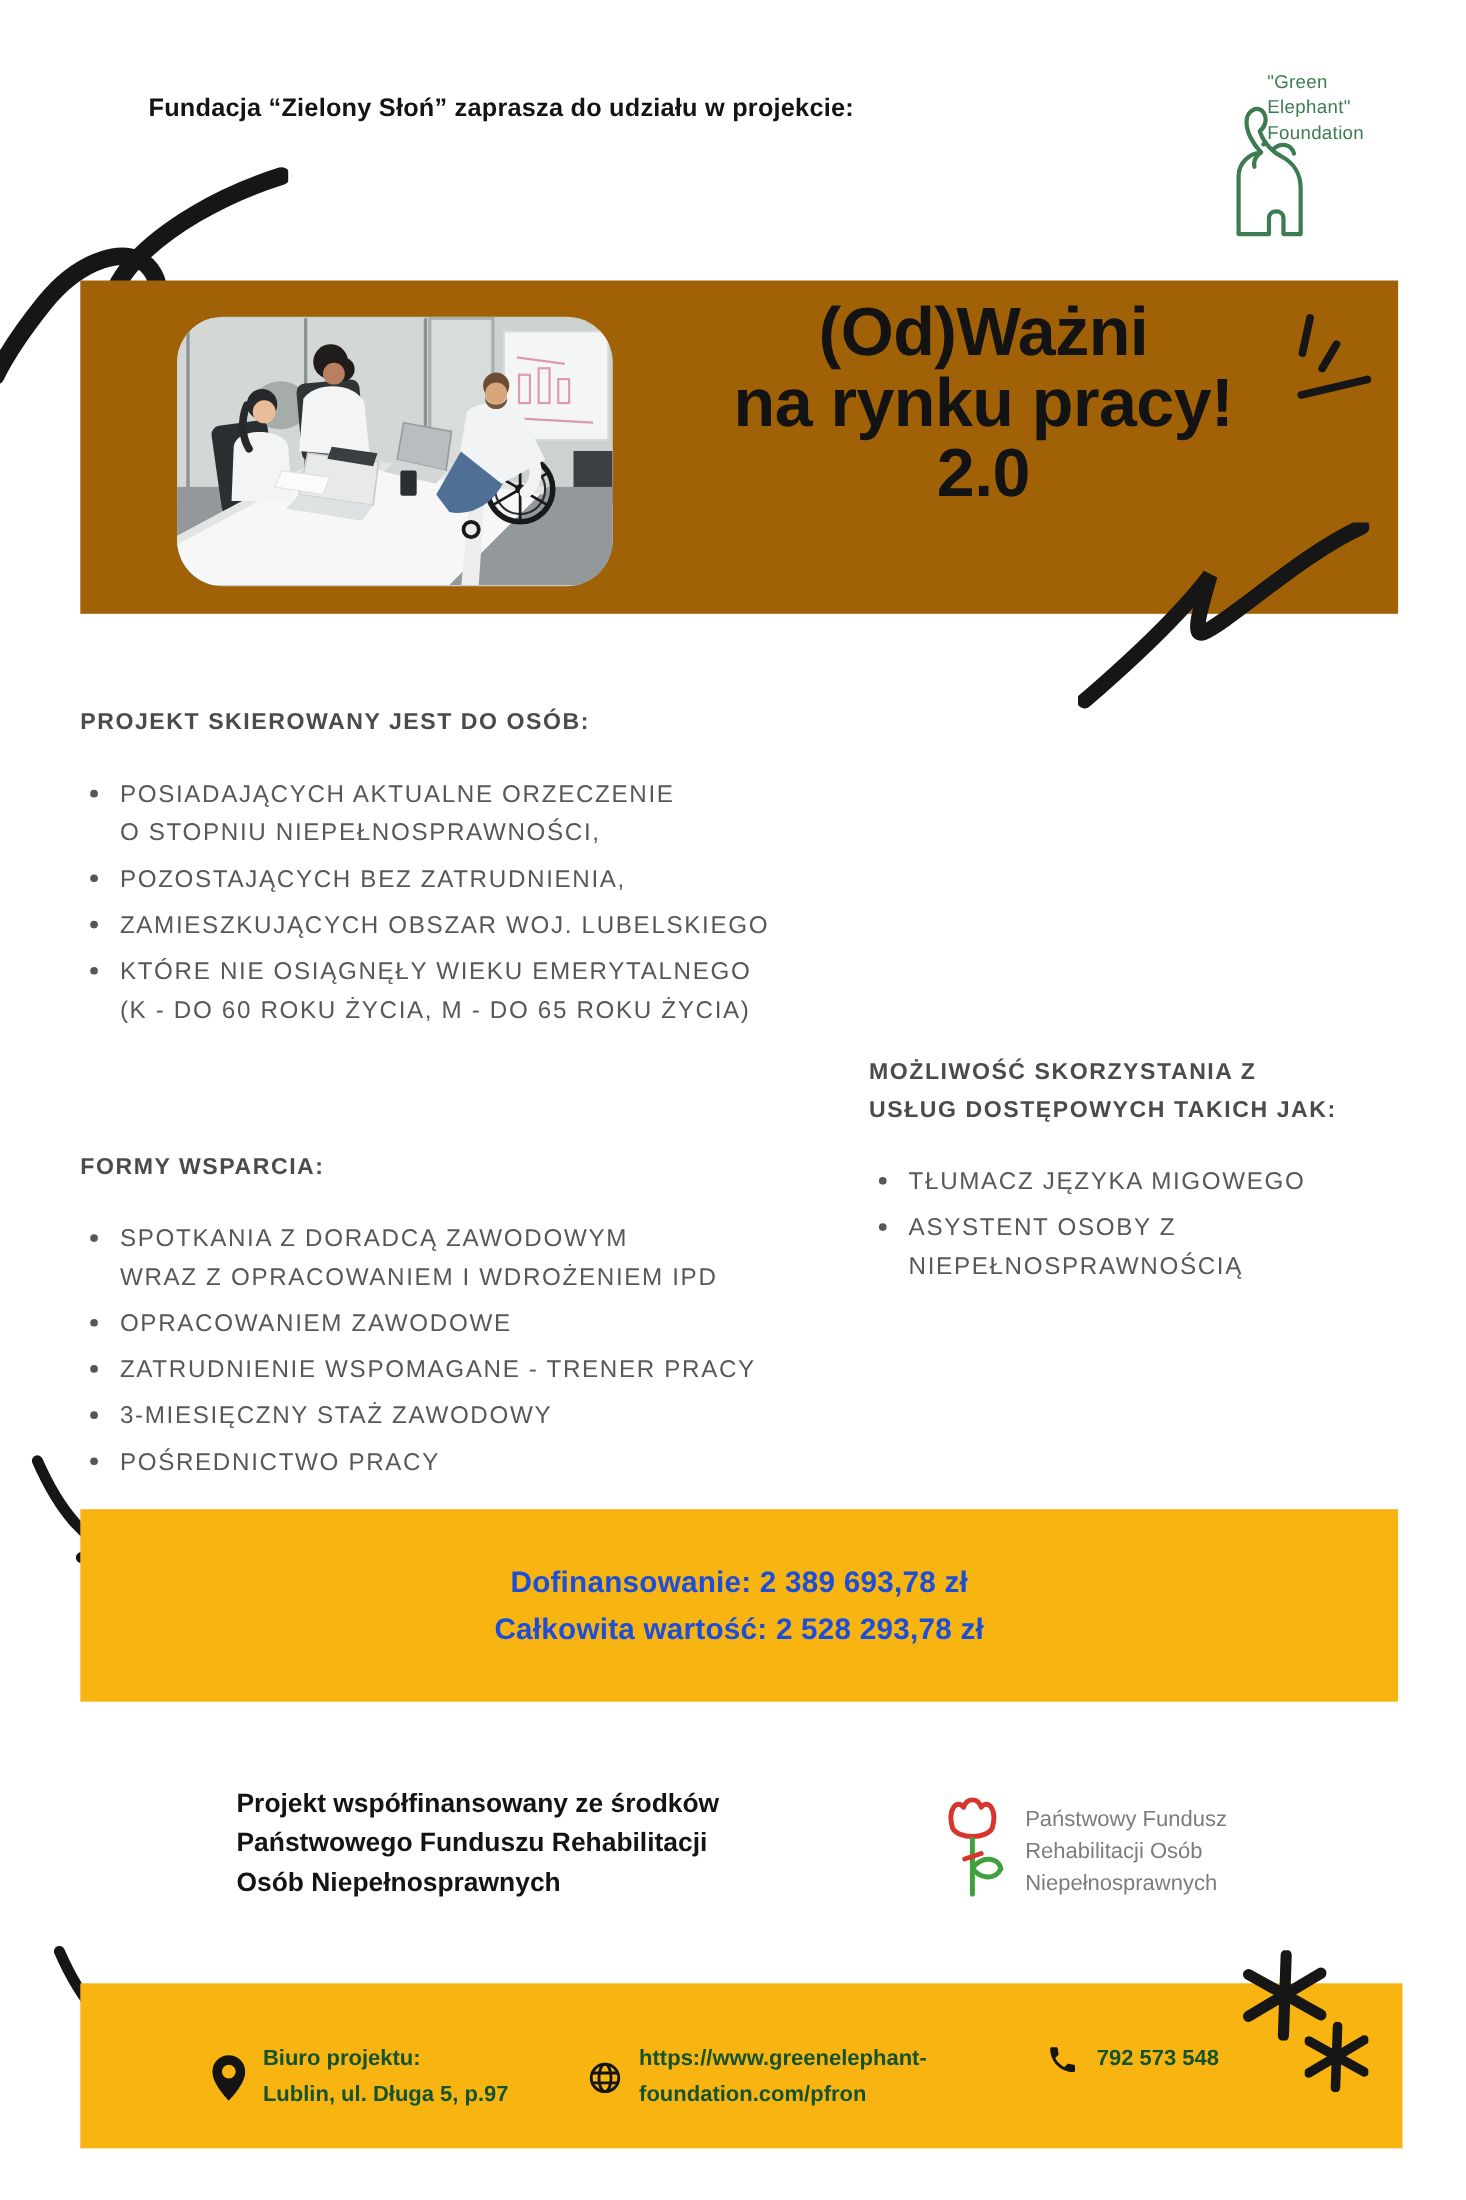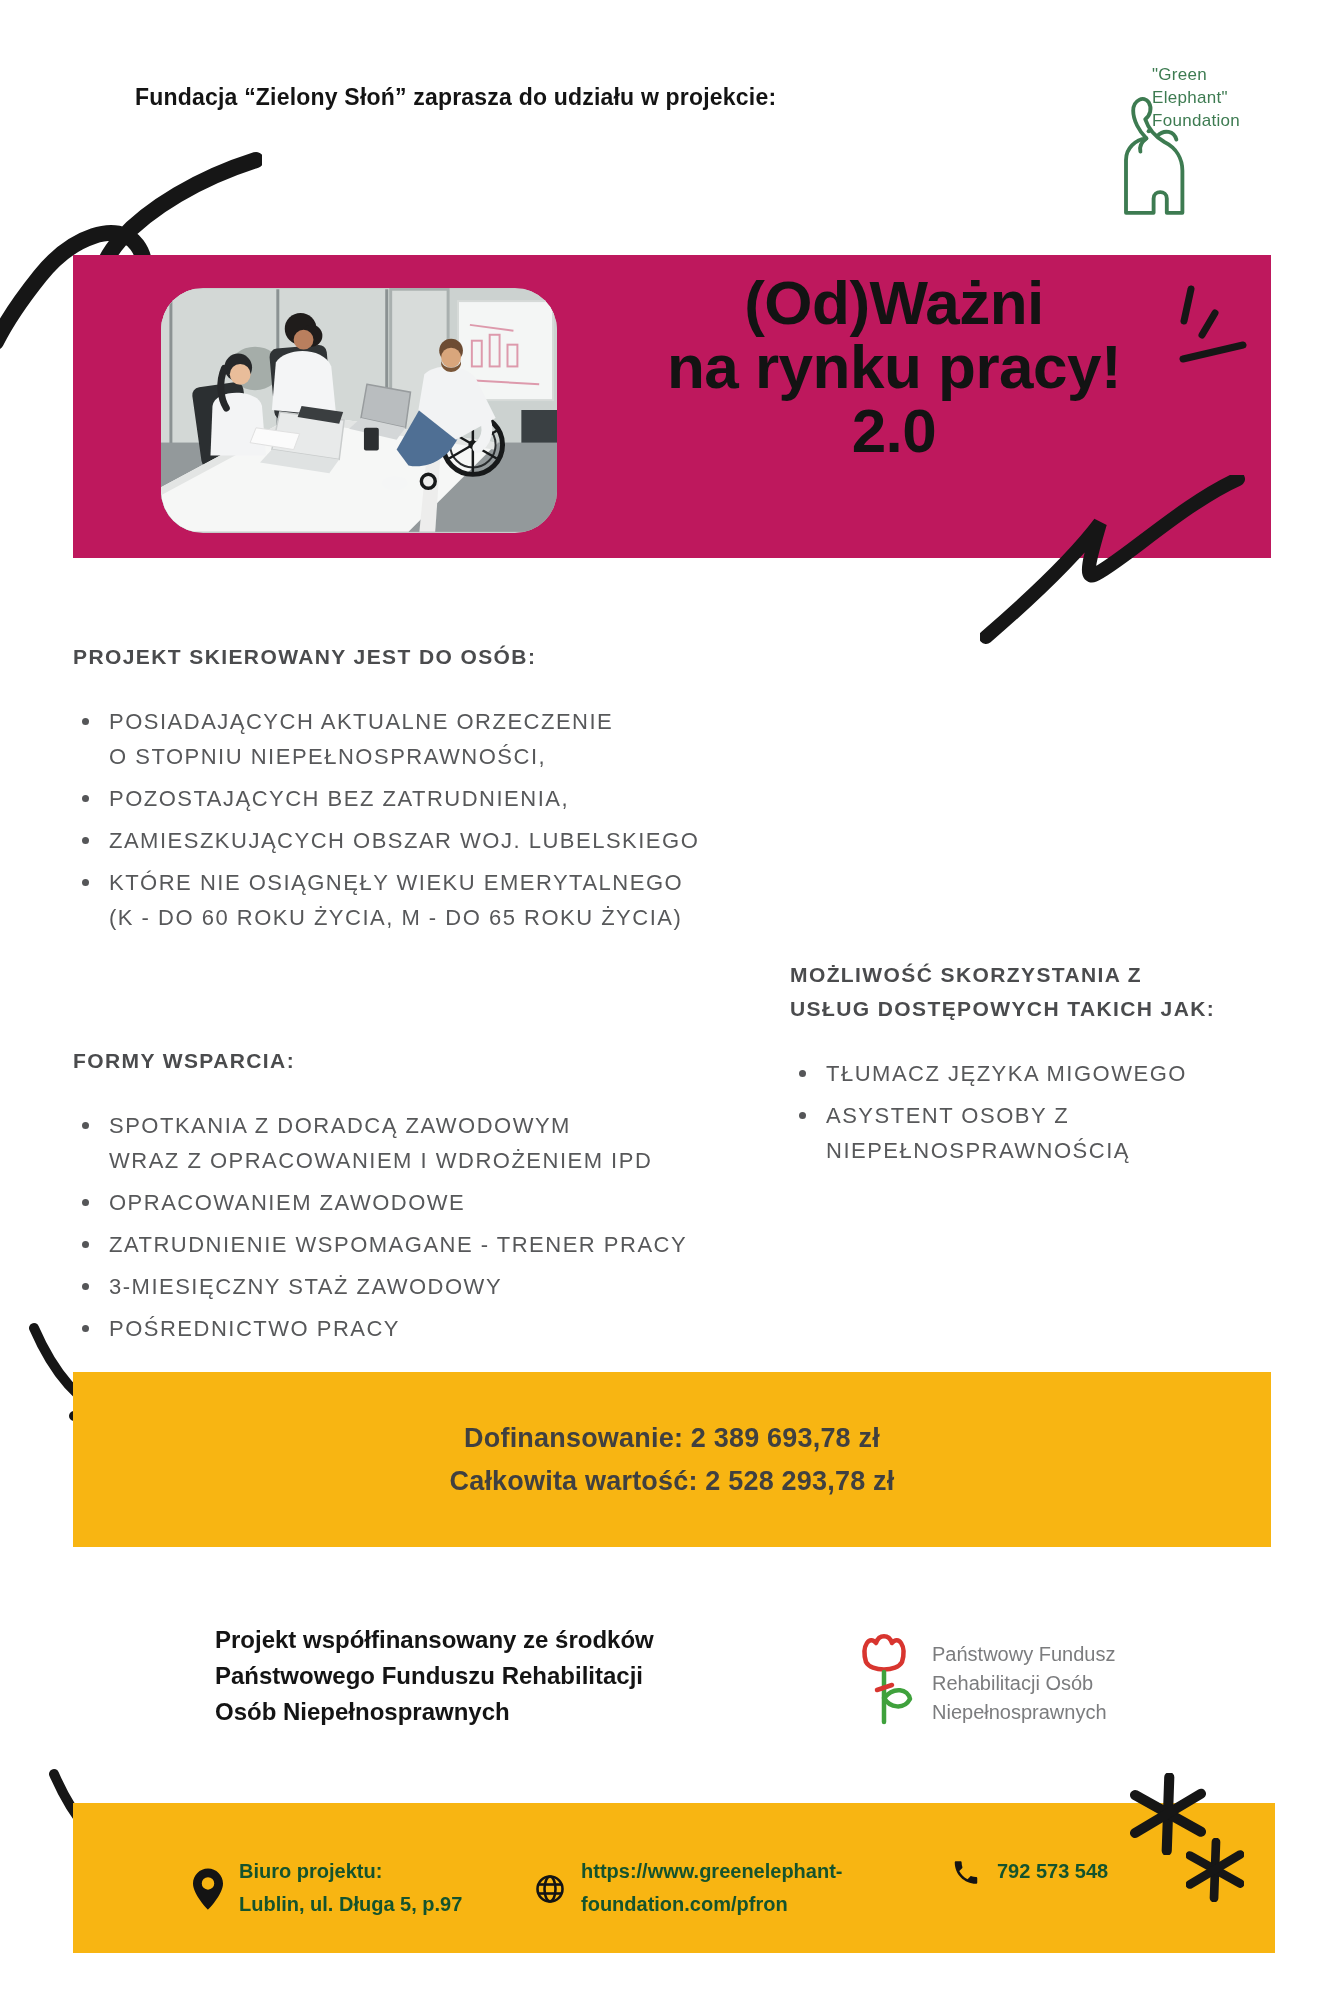--- a/index.html
+++ b/index.html
@@ -21,21 +21,21 @@
     font-size:17px; line-height:1.35; color:#3d7b51; white-space:pre-line; letter-spacing:.3px;
   }
   
   .scribble-loop { position:absolute; left:-6px; top:150px; width:268px; height:215px; }
   .scribble-zigzag { position:absolute; left:980px; top:475px; width:265px; height:170px; }
   .arrow-1 { position:absolute; left:26px; top:1322px; width:118px; height:112px; }
   .arrow-2 { position:absolute; left:46px; top:1768px; width:118px; height:112px; }
   .asterisk-1 { position:absolute; left:1130px; top:1773px; width:76px; height:82px; }
   .asterisk-2 { position:absolute; left:1186px; top:1838px; width:58px; height:64px; }
   
-  .hero { position:absolute; left:73px; top:255px; width:1198px; height:303px; background:#be185d; }
+  .hero { position:absolute; left:73px; top:255px; width:1198px; height:303px; background:#a16207; }
   .photo {
     position:absolute; left:88px; top:33px; width:396px; height:245px;
     border-radius:42px; overflow:hidden; background:#c7cdcb;
   }
   .photo svg { display:block; width:396px; height:245px; }
   .hero-title {
     position:absolute; left:478px; right:34px; top:16px;
     font-size:62px; line-height:1.03; font-weight:bold; color:#131313;
     text-align:center; white-space:pre-line; letter-spacing:-.5px;
   }
@@ -58,21 +58,21 @@
   .sec li::before {
     content:""; position:absolute; left:9px; top:14px;
     width:7px; height:7px; border-radius:50%; background:#555658;
   }
   
   .funding {
     position:absolute; left:73px; top:1372px; width:1198px; height:175px;
     background:#f8b512; display:flex; flex-direction:column;
     align-items:center; justify-content:center; gap:12px;
   }
-  .funding div { font-size:27px; font-weight:bold; color:#404040; letter-spacing:.2px; }
+  .funding div { font-size:27px; font-weight:bold; color:#1d4ed8; letter-spacing:.2px; }
   
   .cofinance {
     position:absolute; left:215px; top:1622px;
     font-size:24px; font-weight:bold; color:#141414; line-height:36px; white-space:pre-line;
   }
   .pfron { position:absolute; left:852px; top:1630px; width:330px; height:110px; }
   .pfron svg { position:absolute; left:0; top:2px; width:64px; height:94px; }
   .pfron-text {
     position:absolute; left:80px; top:10px;
     font-size:20px; color:#7b7c7e; line-height:29px; white-space:pre-line;

